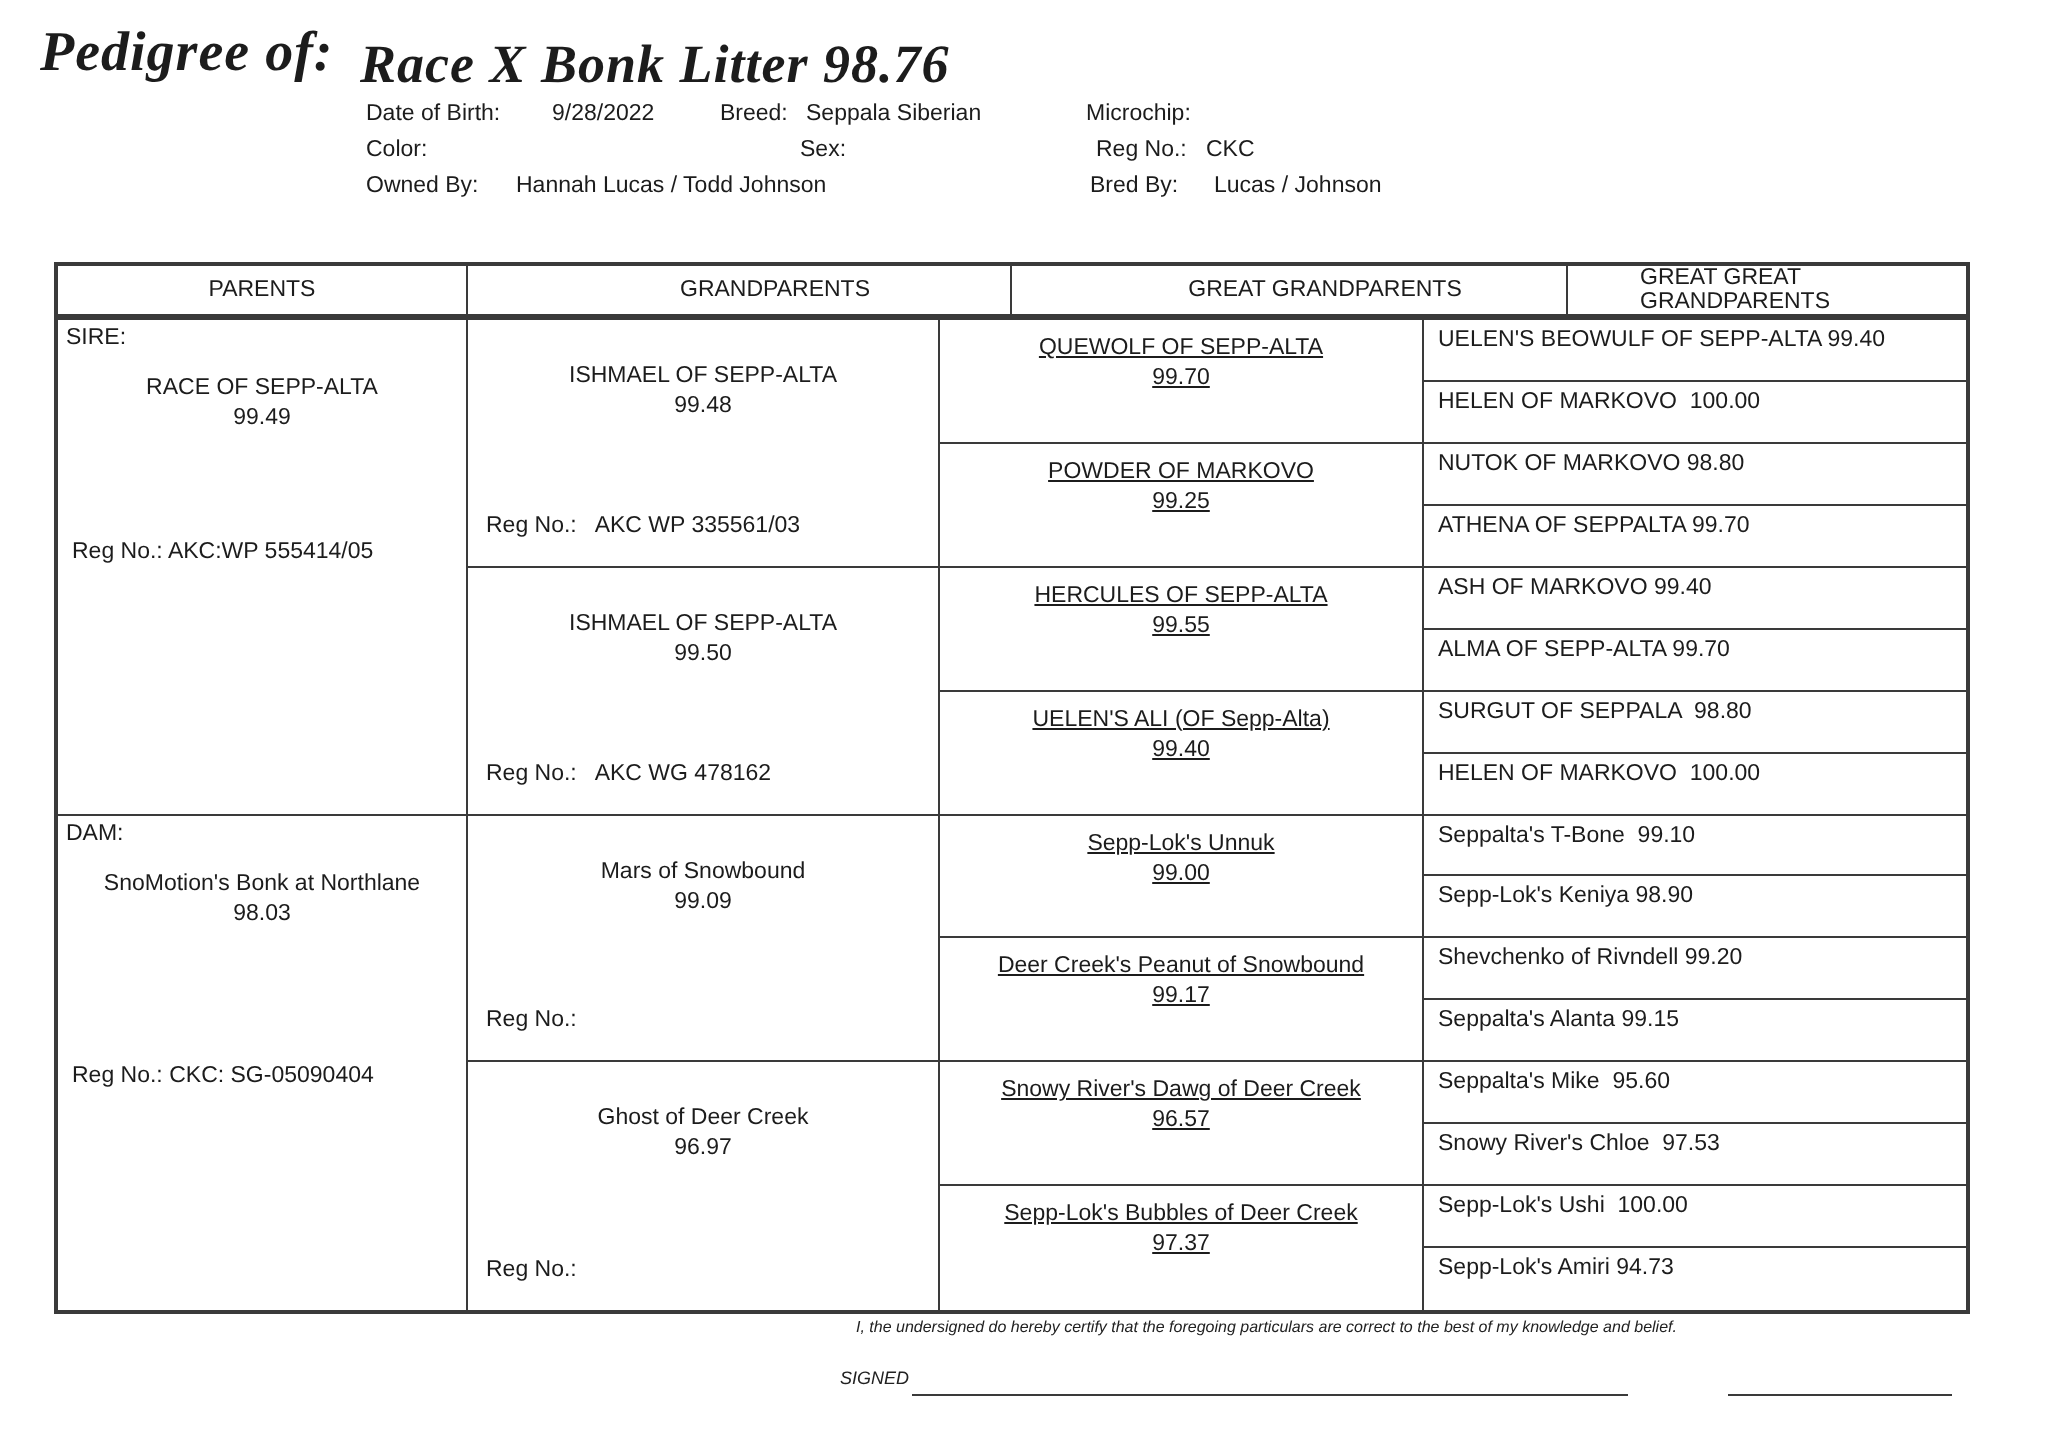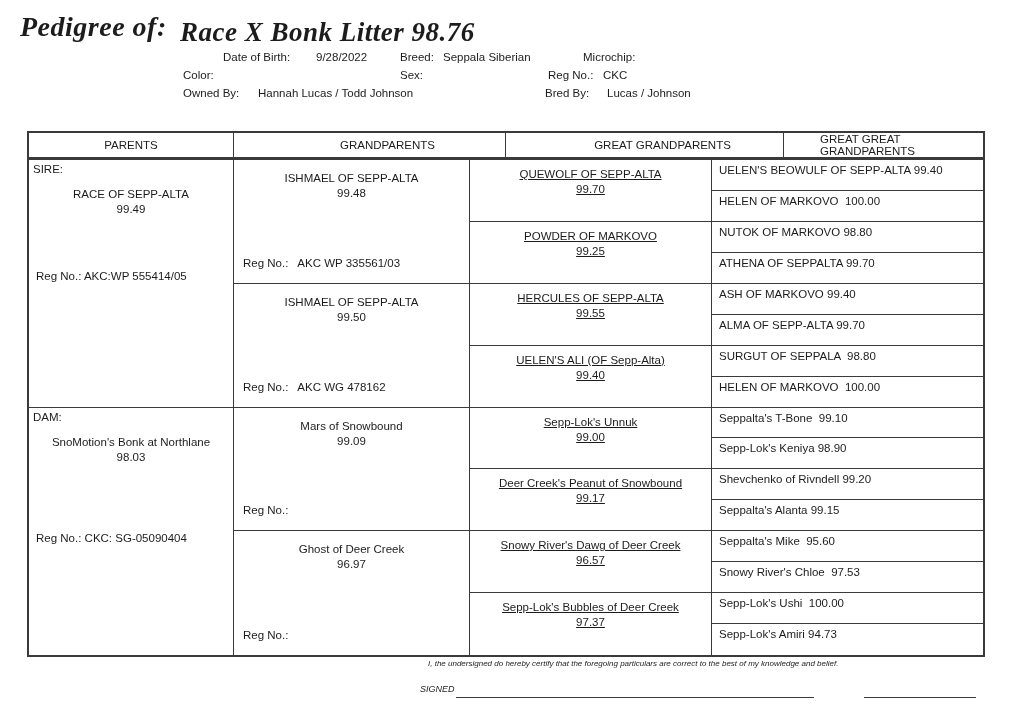--- a/index.html
+++ b/index.html
@@ -23,21 +23,21 @@
   }
   .title-name {
     position: absolute; left: 180px; top: 17px;
     font-family: "Liberation Serif", serif;
     font-style: italic; font-weight: bold;
     font-size: 27px; letter-spacing: 0.5px;
   }
 
   
   .info span { position: absolute; font-size: 11.5px; white-space: pre; }
-  .i-r1 { top: 51px; margin-left: 40px; } .i-r2 { top: 69px; } .i-r3 { top: 87px; }
+  .i-r1 { top: 51px; } .i-r2 { top: 69px; } .i-r3 { top: 87px; }
 
   
   .ped-table {
     position: absolute; left: 27px; top: 131px;
     width: 958px;
     border: 2px solid #3a3a3a;
     background: #fff;
   }
   .pt-header {
     display: grid;
@@ -65,21 +65,21 @@
     border-bottom: 1px solid #3a3a3a;
     font-size: 11.5px;
     overflow: hidden;
   }
   .cell.no-r { border-right: none; }
   .cell.no-b { border-bottom: none; }
 
   .role-label { position: absolute; top: 3px; left: 4px; font-size: 11.5px; }
   .name-block { text-align: center; line-height: 15px; }
   .parent .name-block { padding-top: 27px; }
-  .gp .name-block { padding-top: 11px; }
+  .gp .name-block { padding-top: 21px; }
   .ggp .name-block { padding-top: 7px; text-decoration: underline; }
 
   .reg-line { position: absolute; left: 7px; white-space: pre; font-size: 11.5px; }
   .reg-sire { top: 110px; }
   .reg-dam  { top: 124px; }
   .gp .reg-line { bottom: 14px; left: 9px; }
 
   .gggp-text {
     display: block;
     padding: 4px 4px 0 7px;

